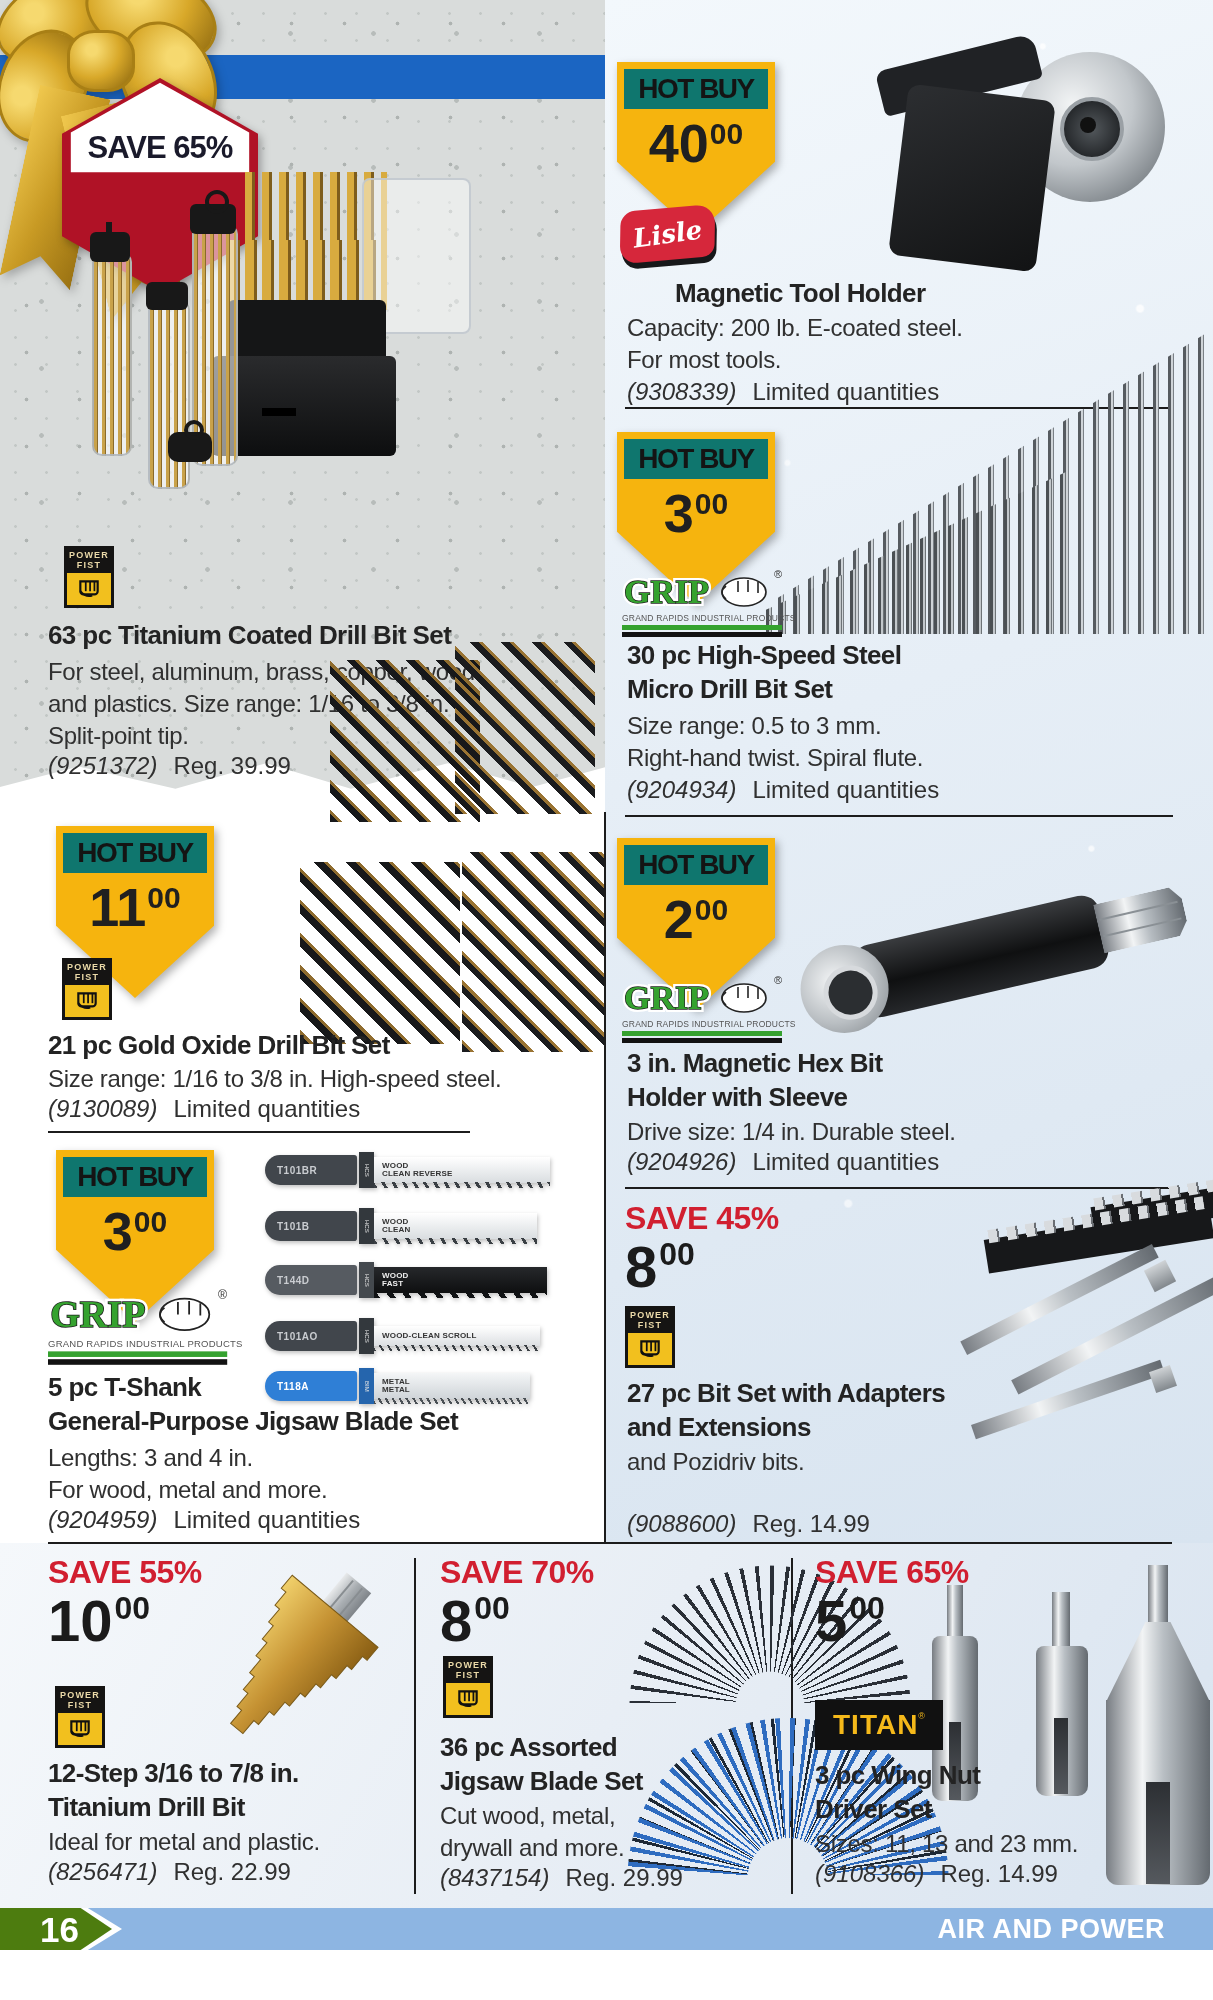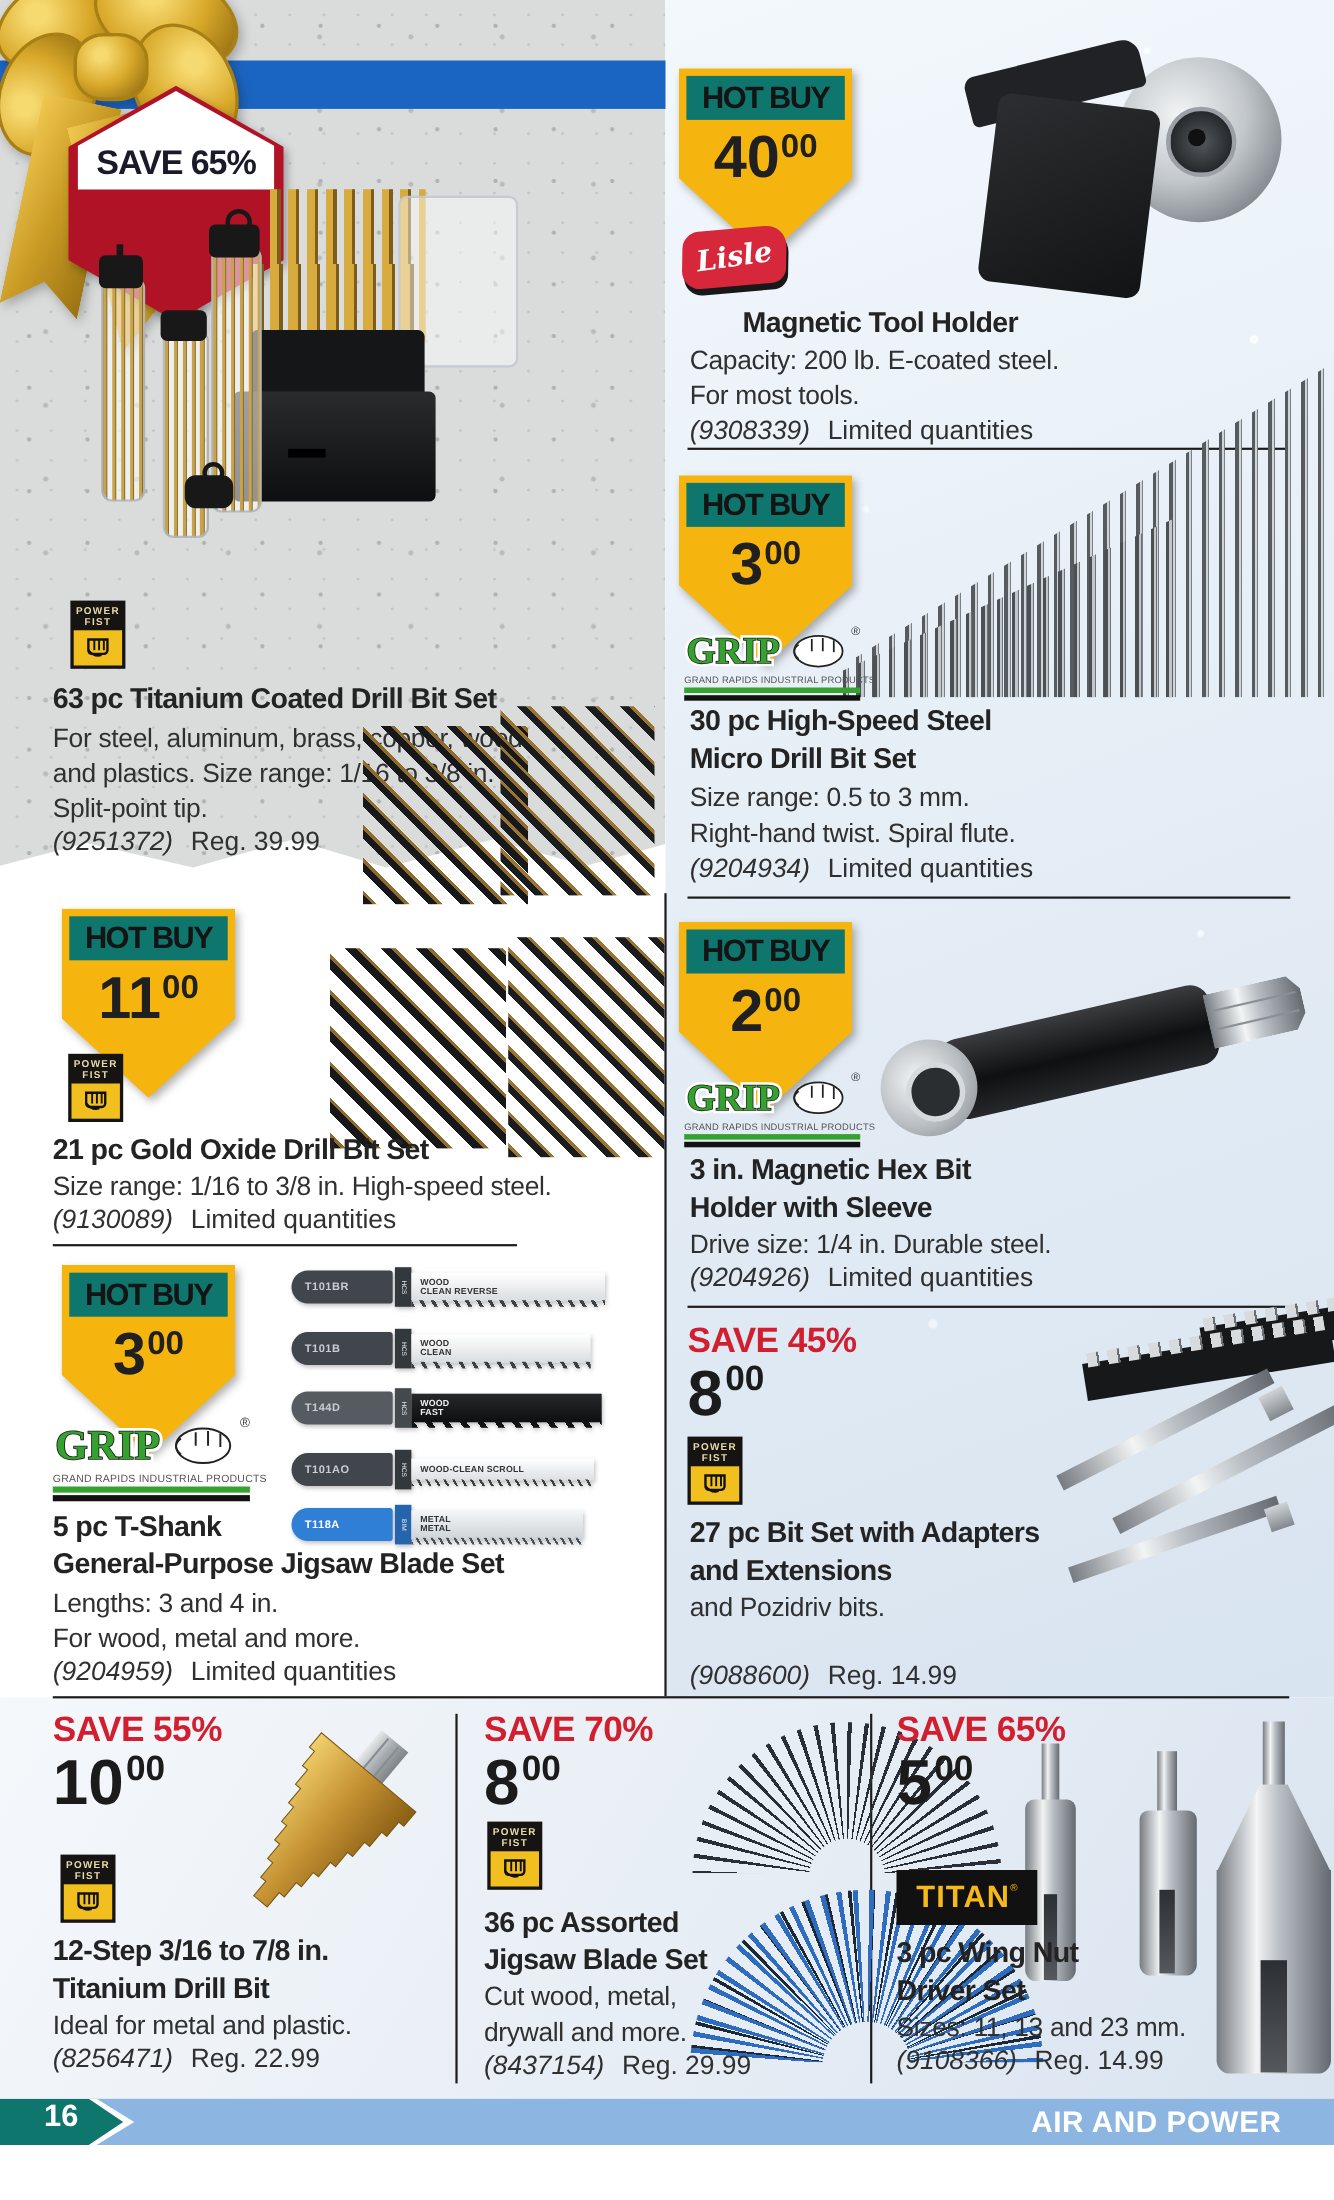--- a/index.html
+++ b/index.html
@@ -100,23 +100,23 @@
       rgba(255,255,255,.55);}
   .tcap{position:absolute;background:#181818;border-radius:6px;}
   .goldrow{position:absolute;background:repeating-linear-gradient(90deg,#d8ab3f 0 7px,#7e5d1c 7px 10px,rgba(0,0,0,0) 10px 17px);}
   .fan{position:absolute;}
   
   #footer-bar{left:0;top:1908px;width:1213px;height:42px;background:#8db5e2;
     display:flex;align-items:center;justify-content:flex-end;padding-right:48px;box-sizing:border-box;}
   #footer-section{color:#fff;font-weight:bold;font-size:27px;letter-spacing:.5px;}
   .ftab-outline{left:0;top:1908px;width:122px;height:42px;background:#fff;
     clip-path:polygon(0 0,72% 0,100% 50%,72% 100%,0 100%);}
-  .ftab{left:0;top:1908px;width:112px;height:42px;background:#0f766e;
+  .ftab{left:0;top:1908px;width:112px;height:42px;background:#4d7c0f;
     clip-path:polygon(0 0,72% 0,100% 50%,72% 100%,0 100%);
-    display:flex;align-items:flex-start;color:#fff;font-weight:bold;font-size:28px;padding-left:40px;box-sizing:border-box;}
+    display:flex;align-items:flex-end;color:#fff;font-weight:bold;font-size:35px;padding-left:40px;box-sizing:border-box;}
   
   .bow{left:-15px;top:-28px;width:265px;height:370px;filter:drop-shadow(3px 4px 5px rgba(0,0,0,.25));}
   .loop{position:absolute;border-radius:50%;border:3px solid #a87f15;
     background:radial-gradient(circle at 35% 30%,#f6d96f 10%,#d8a829 50%,#8f6a10 95%);}
   .tail{position:absolute;background:linear-gradient(105deg,#f0c84e,#c89a24 50%,#9a7212);
     clip-path:polygon(0 0,100% 0,100% 100%,50% 86%,0 100%);}
 </style>
 </head>
 <body>
 

